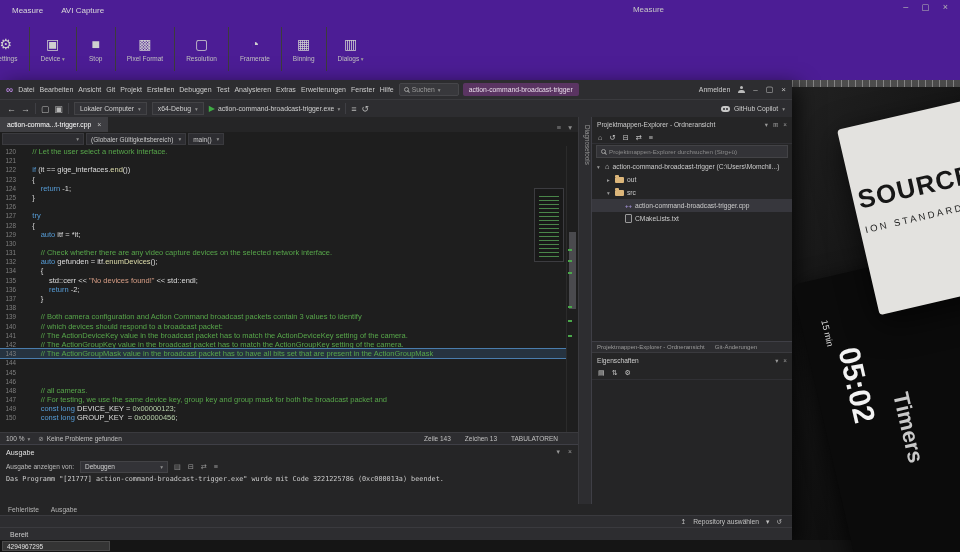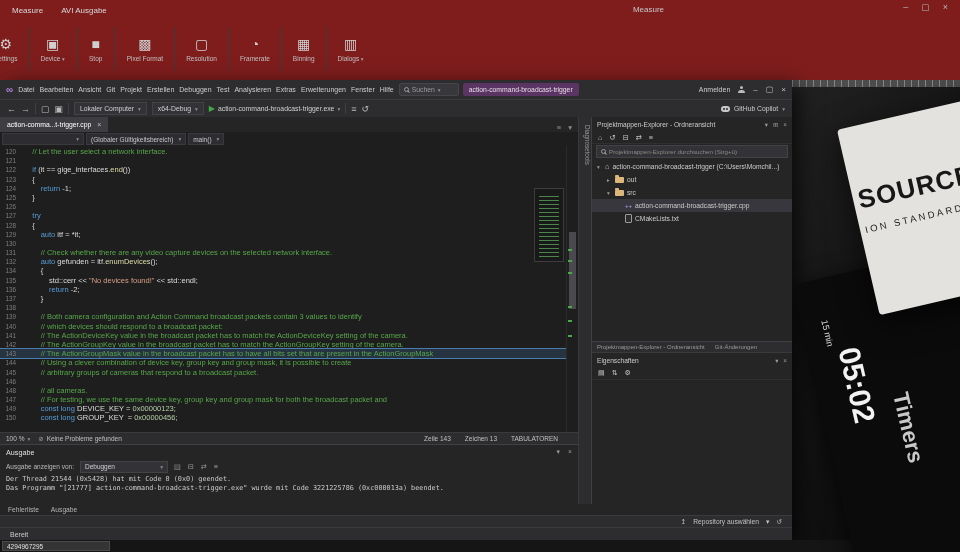--- a/index.html
+++ b/index.html
@@ -1,21 +1,21 @@
 <!DOCTYPE html>
 <html><head>
 <meta charset="utf-8">
 <style>
   * { margin:0; padding:0; box-sizing:border-box; }
   html,body { background:#000; }
   body { font-family:"Liberation Sans", sans-serif; }
   #screen { position:relative; width:960px; height:552px; background:#1a1a1a; overflow:hidden; }
 
   
-  .capture-top { position:absolute; left:0; top:0; width:960px; height:96px; background:#7f1d1d; border-bottom:1px solid #0c0c0c; }
+  .capture-top { position:absolute; left:0; top:0; width:960px; height:96px; background:#4c1d95; border-bottom:1px solid #0c0c0c; }
   .cap-tabrow { height:20px; display:flex; align-items:center; padding-left:12px; gap:18px; position:relative; }
   .cap-tab { font-size:8px; color:#d8d8d8; white-space:nowrap; }
   .cap-title-right { position:absolute; right:296px; top:5px; font-size:8px; color:#c7c7c7; }
   .cap-winctrl { position:absolute; right:12px; top:2px; display:flex; gap:13px; color:#b5b5b5; font-size:9px; }
   .cap-toolbar { height:58px; display:flex; align-items:stretch; }
   .cap-btn { display:flex; flex-direction:column; align-items:center; justify-content:center; gap:4px; padding:0 9px; min-width:34px; }
   .cap-btn.clipped { margin-left:-15px; }
   .cap-ic { font-size:14px; line-height:14px; color:#cfcfcf; }
   .cap-lb { font-size:6.5px; color:#c0c0c0; white-space:nowrap; }
   .cap-dd { font-size:5.5px; color:#9f9f9f; }
@@ -127,21 +127,21 @@
 </style>
 </head>
 <body>
 
 <div id="screen">
 
   <div class="capture-top">
     <div class="cap-tabrow">
       <span style="display:flex;gap:18px">
           <span class="cap-tab">Measure</span>
-          <span class="cap-tab">AVI Ausgabe</span>
+          <span class="cap-tab">AVI Capture</span>
         </span>
       <span class="cap-title-right">Measure</span>
       <span class="cap-winctrl">
         <span>–</span>
         <span>▢</span>
         <span>×</span>
       </span>
     </div>
     <div class="cap-toolbar">
         <div class="cap-btn clipped">
@@ -379,25 +379,23 @@
               <div class="code-line">
                 <span class="ln">142</span>
                 <span class="lt"><span class="c-cmt">        // The ActionGroupKey value in the broadcast packet has to match the ActionGroupKey setting of the camera.</span></span>
               </div>
               <div class="code-line sel">
                 <span class="ln">143</span>
                 <span class="lt"><span class="c-cmt">        // The ActionGroupMask value in the broadcast packet has to have all bits set that are present in the ActionGroupMask</span></span>
               </div>
               <div class="code-line">
                 <span class="ln">144</span>
-                <span class="lt"><span class="c-cmt">        // Using a clever combination of device key, group key and group mask, it is possible to create</span></span>
               </div>
               <div class="code-line">
                 <span class="ln">145</span>
-                <span class="lt"><span class="c-cmt">        // arbitrary groups of cameras that respond to a broadcast packet.</span></span>
               </div>
               <div class="code-line">
                 <span class="ln">146</span>
                 <span class="lt"></span>
               </div>
               <div class="code-line">
                 <span class="ln">148</span>
                 <span class="lt"><span class="c-cmt">        // all cameras.</span></span>
               </div>
               <div class="code-line">
@@ -455,21 +453,21 @@
               <span>Debuggen</span>
               <span class="bc-caret">▾</span>
             </span>
             <span class="output-icons">
               <span>▤</span>
               <span>⊟</span>
               <span>⇄</span>
               <span>≡</span>
             </span>
           </div>
-          <div class="output-body"><div class="out-line">Der Thread 21544 (0x5428) hat mit Code 0 (0x0) geendet.</div><div class="out-line">Das Programm "[21777] action-command-broadcast-trigger.exe" wurde mit Code 3221225786 (0xc000013a) beendet.</div></div>
+          <div class="output-body"><div class="out-line">Das Programm "[21777] action-command-broadcast-trigger.exe" wurde mit Code 3221225786 (0xc000013a) beendet.</div></div>
         </div>
       </div>
 
       <div class="diag-strip">Diagnosetools</div>
 
       <div class="right-col">
         <div class="sol-panel">
           <div class="panel-header">
             <span>Projektmappen-Explorer - Ordneransicht</span>
             <span class="panel-header-icons">

